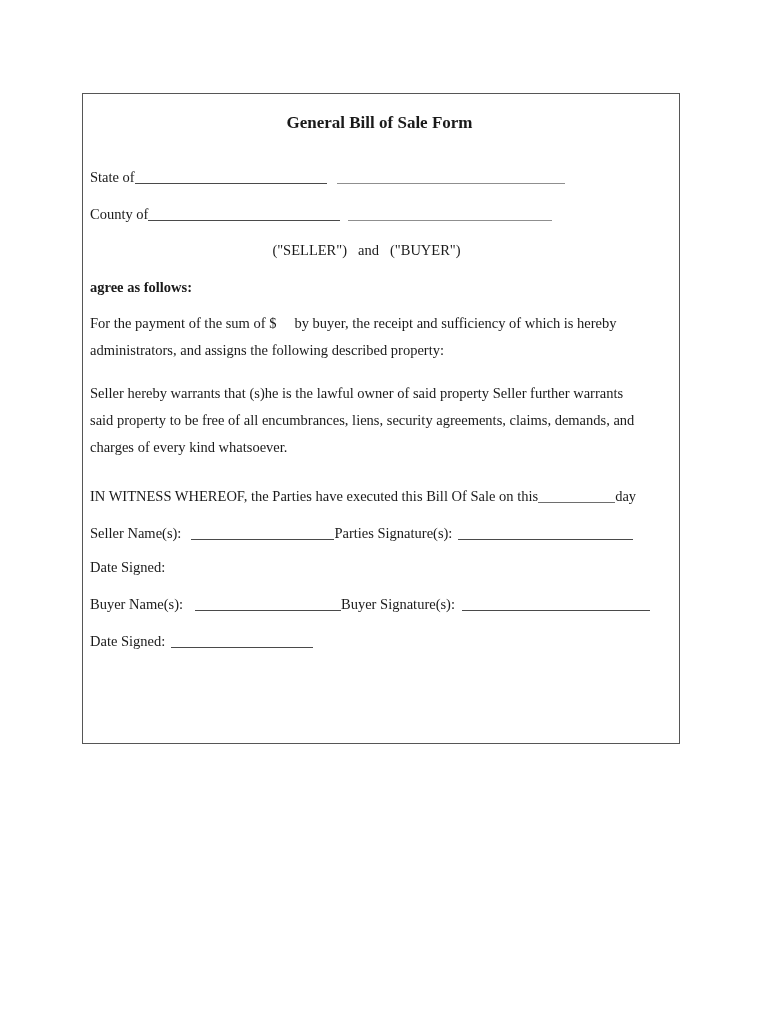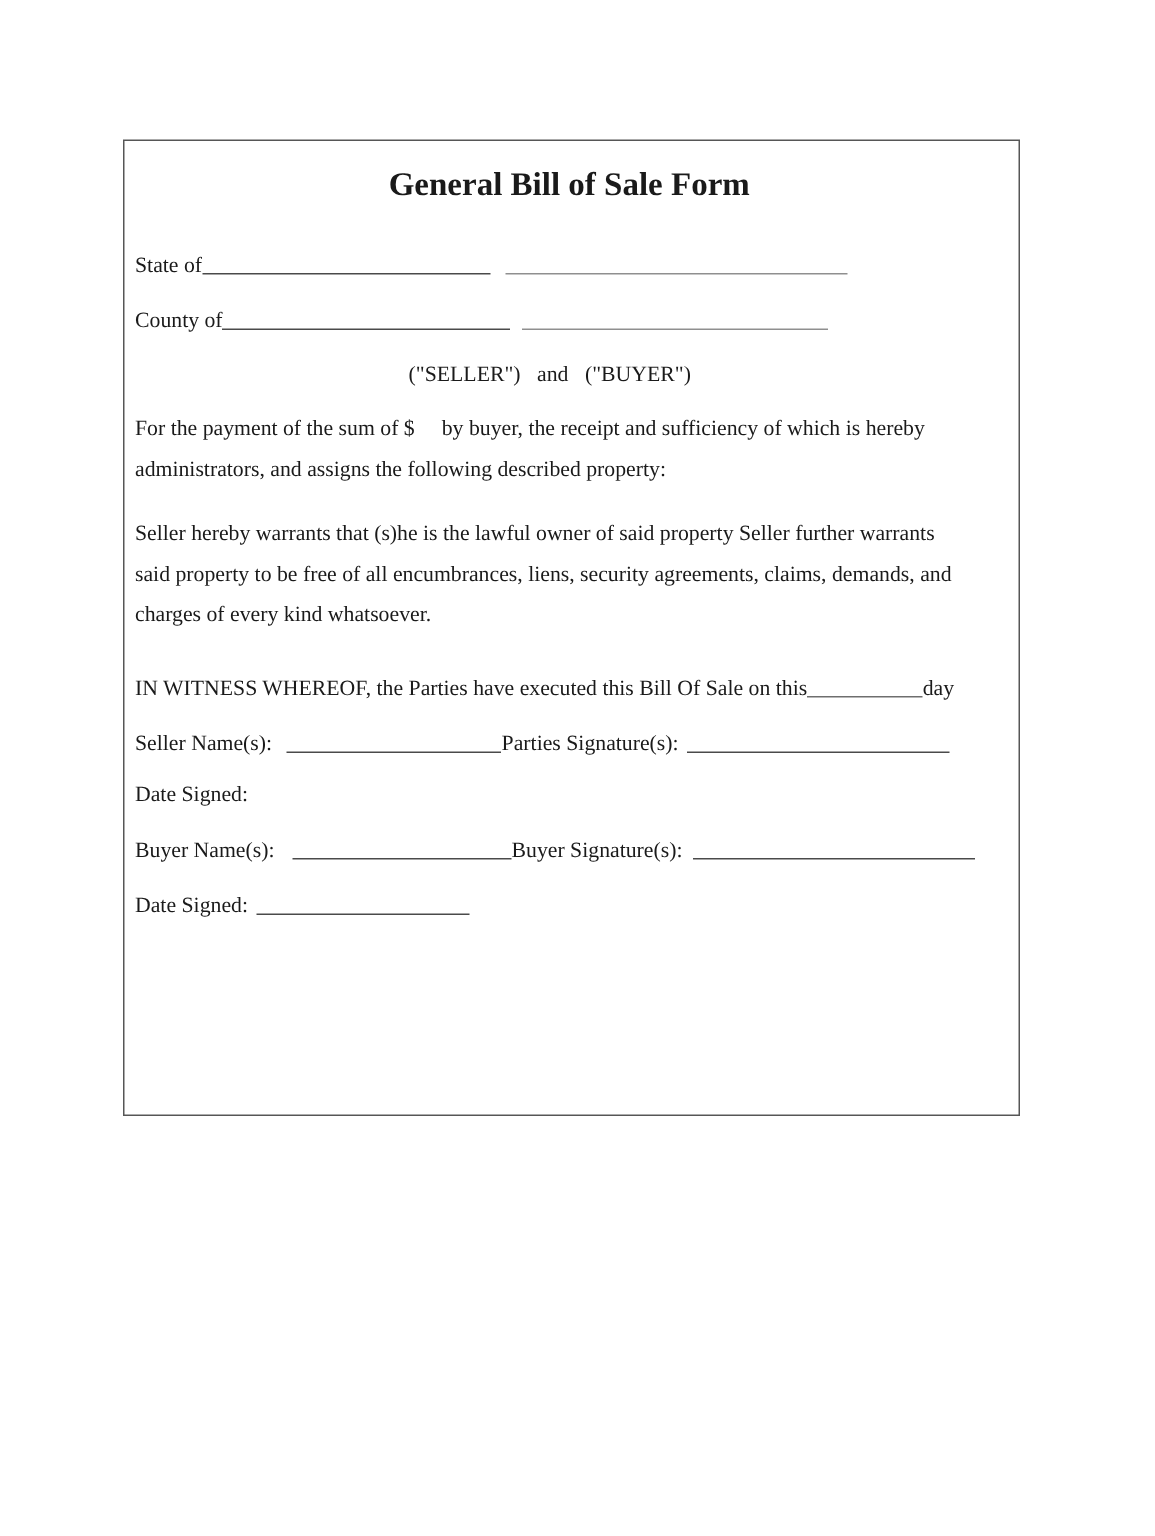--- a/index.html
+++ b/index.html
@@ -10,21 +10,21 @@
 
   .form-box {
     position:absolute; left:82px; top:93px;
     width:598px; height:651px;
     border:1px solid #565656;
     background:#ffffff;
     padding:0 10px 0 7px;
     font-size:14.5px;
   }
 
-  .title { margin-top:17px; line-height:24px; font-size:22px; font-weight:bold; text-align:center; }
+  .title { margin-top:17px; line-height:24px; font-size:17px; font-weight:bold; text-align:center; }
 
   .row { line-height:20px; white-space:nowrap; }
   .state-row  { margin-top:32px; }
   .county-row { margin-top:17px; }
 
   .parties-row { margin-top:16px; line-height:20px; text-align:center; padding-right:26px; }
   .parties-row .tag { display:inline-block; }
   .parties-row .and-word { display:inline-block; margin:0 11px; }
 
   .agree-heading { margin-top:17px; line-height:20px; font-weight:bold; }
@@ -76,20 +76,21 @@
     </div>
 
     <div class="row county-row">
       <span>County of</span><span class="blank bk-county1"></span><span class="blank light bk-county2"></span>
     </div>
 
     <div class="parties-row">
       <span class="tag">("SELLER")</span><span class="and-word">and</span><span class="tag">("BUYER")</span>
     </div>
 
+    <div class="agree-heading">agree as follows:</div>
 
     <div class="para para-payment">
       <div class="pline">
         <span>For the payment of the sum of $</span><span class="amount-gap"></span><span>by buyer, the receipt and sufficiency of which is hereby</span>
       </div>
       <div class="pline">administrators, and assigns the following described property:</div>
     </div>
 
     <div class="para para-warranty">
       <div class="pline">Seller hereby warrants that (s)he is the lawful owner of said property Seller further warrants</div>

